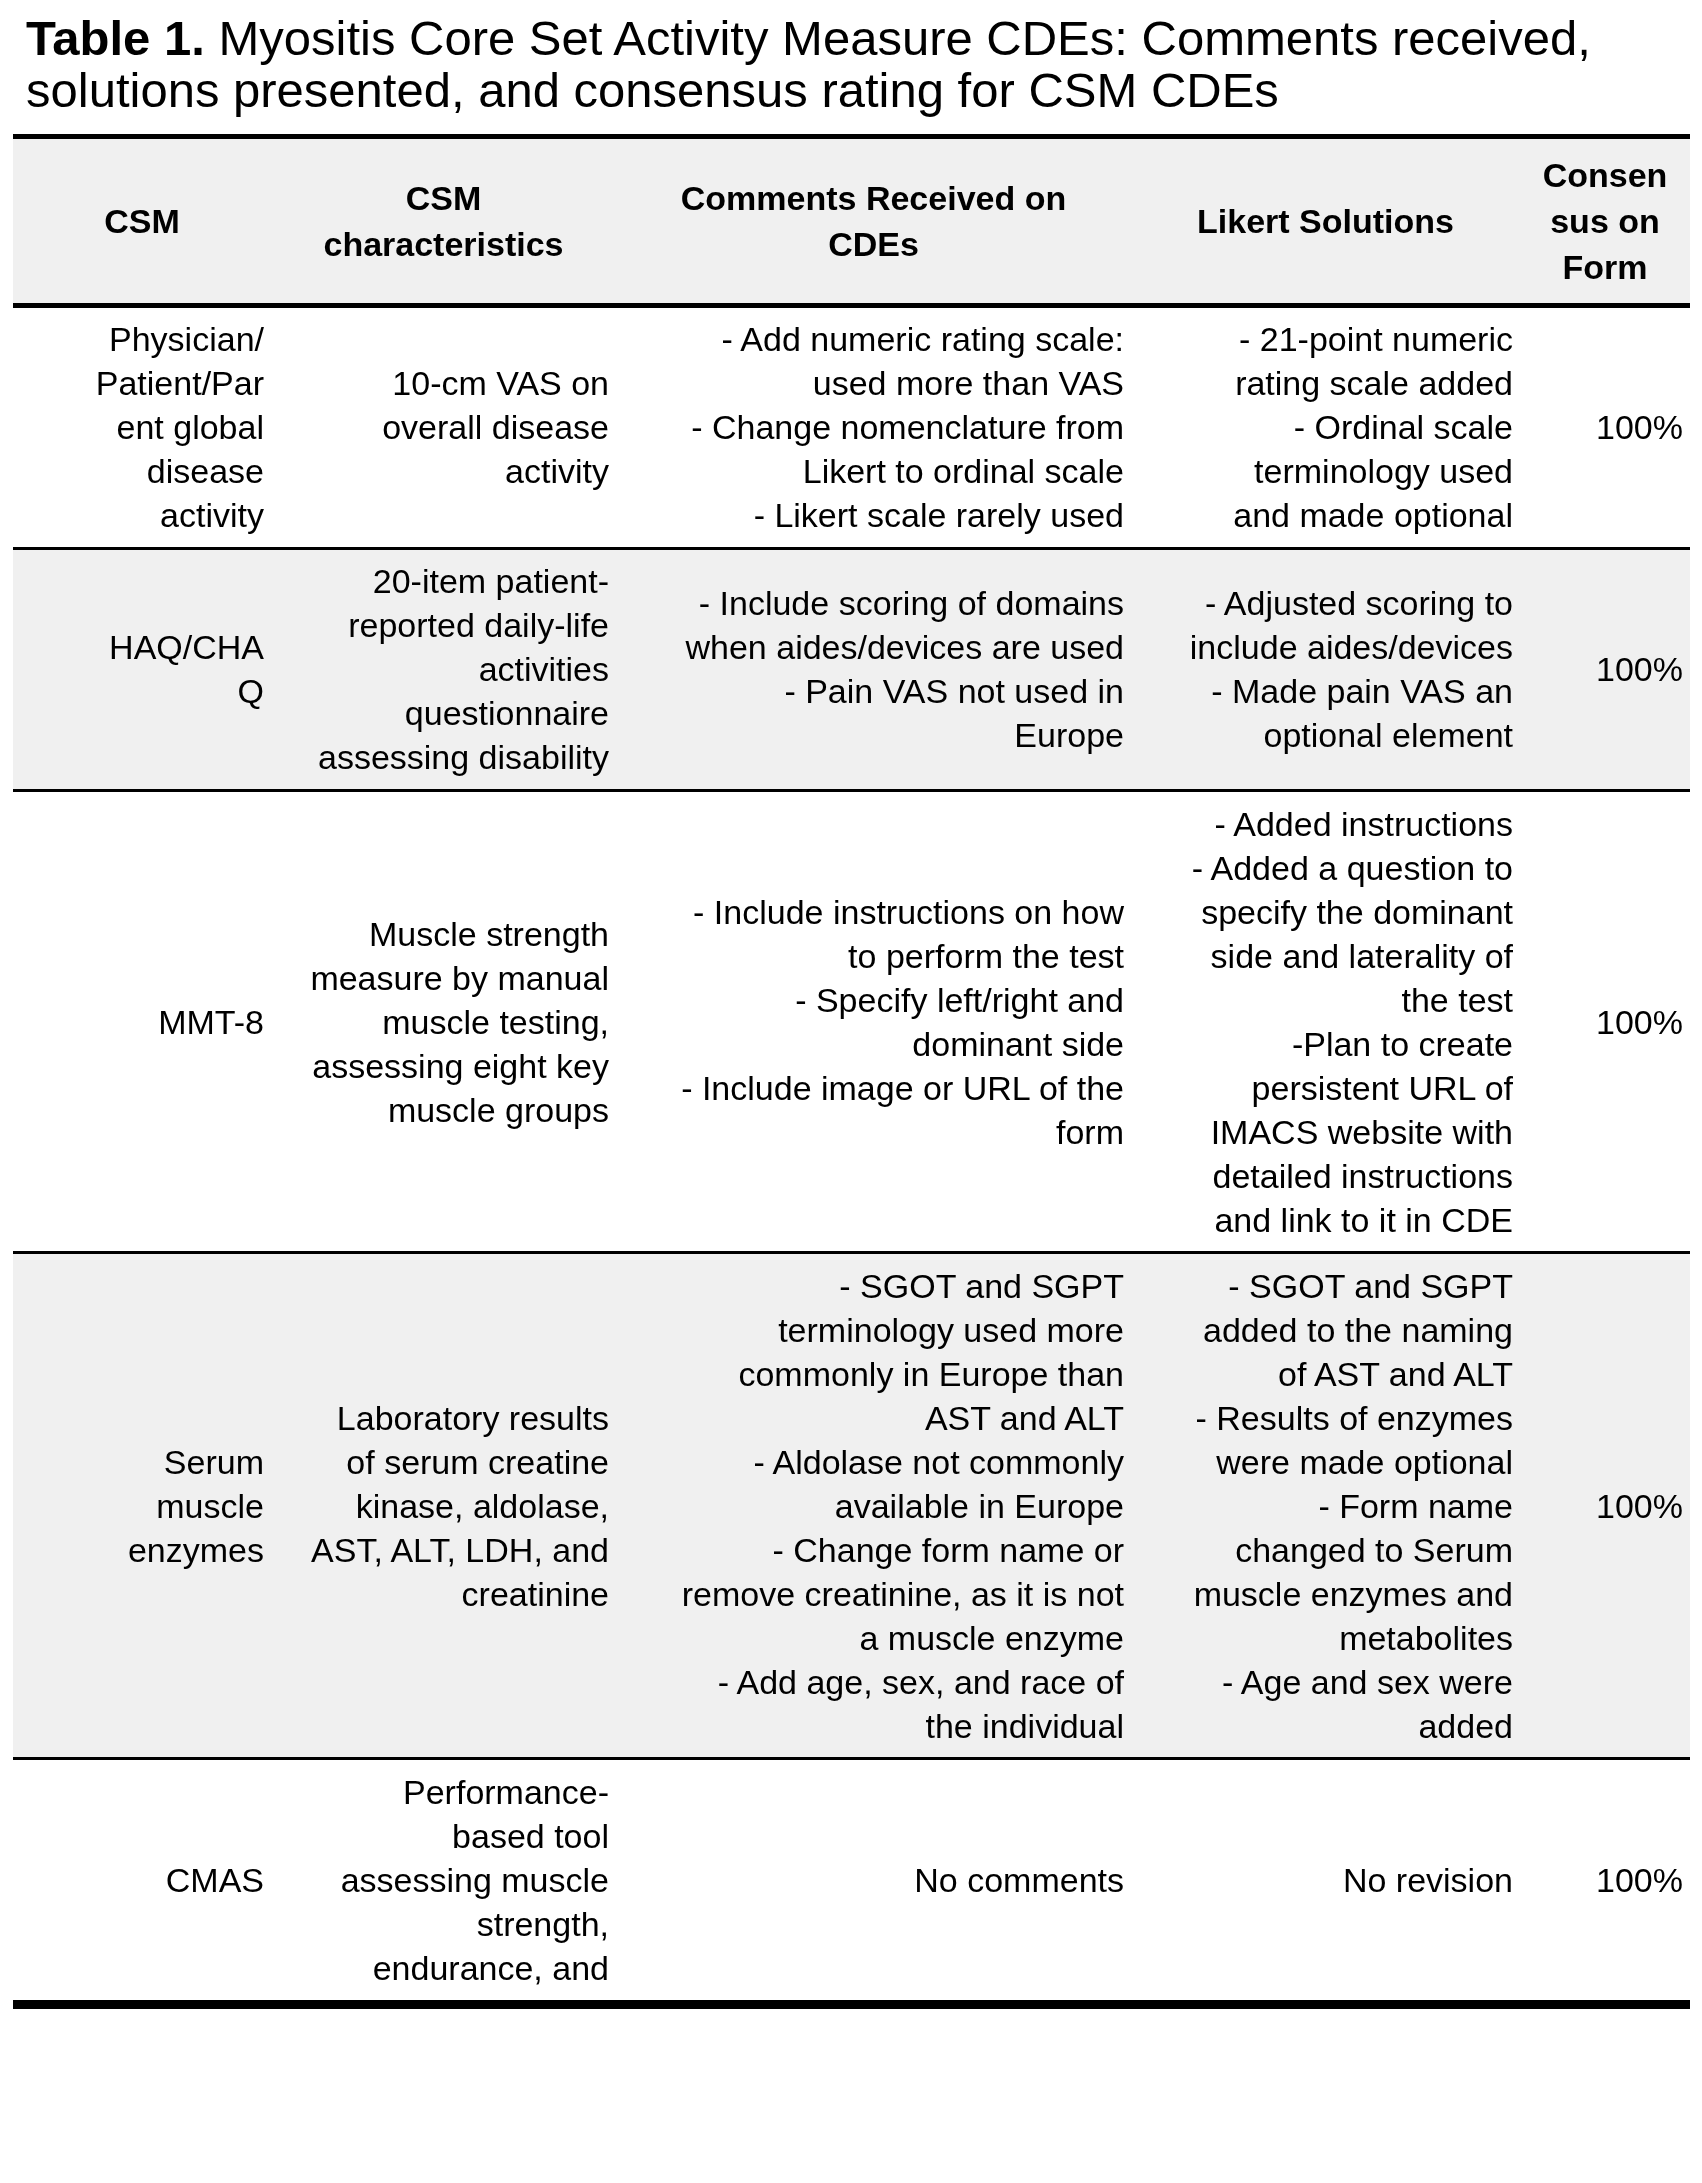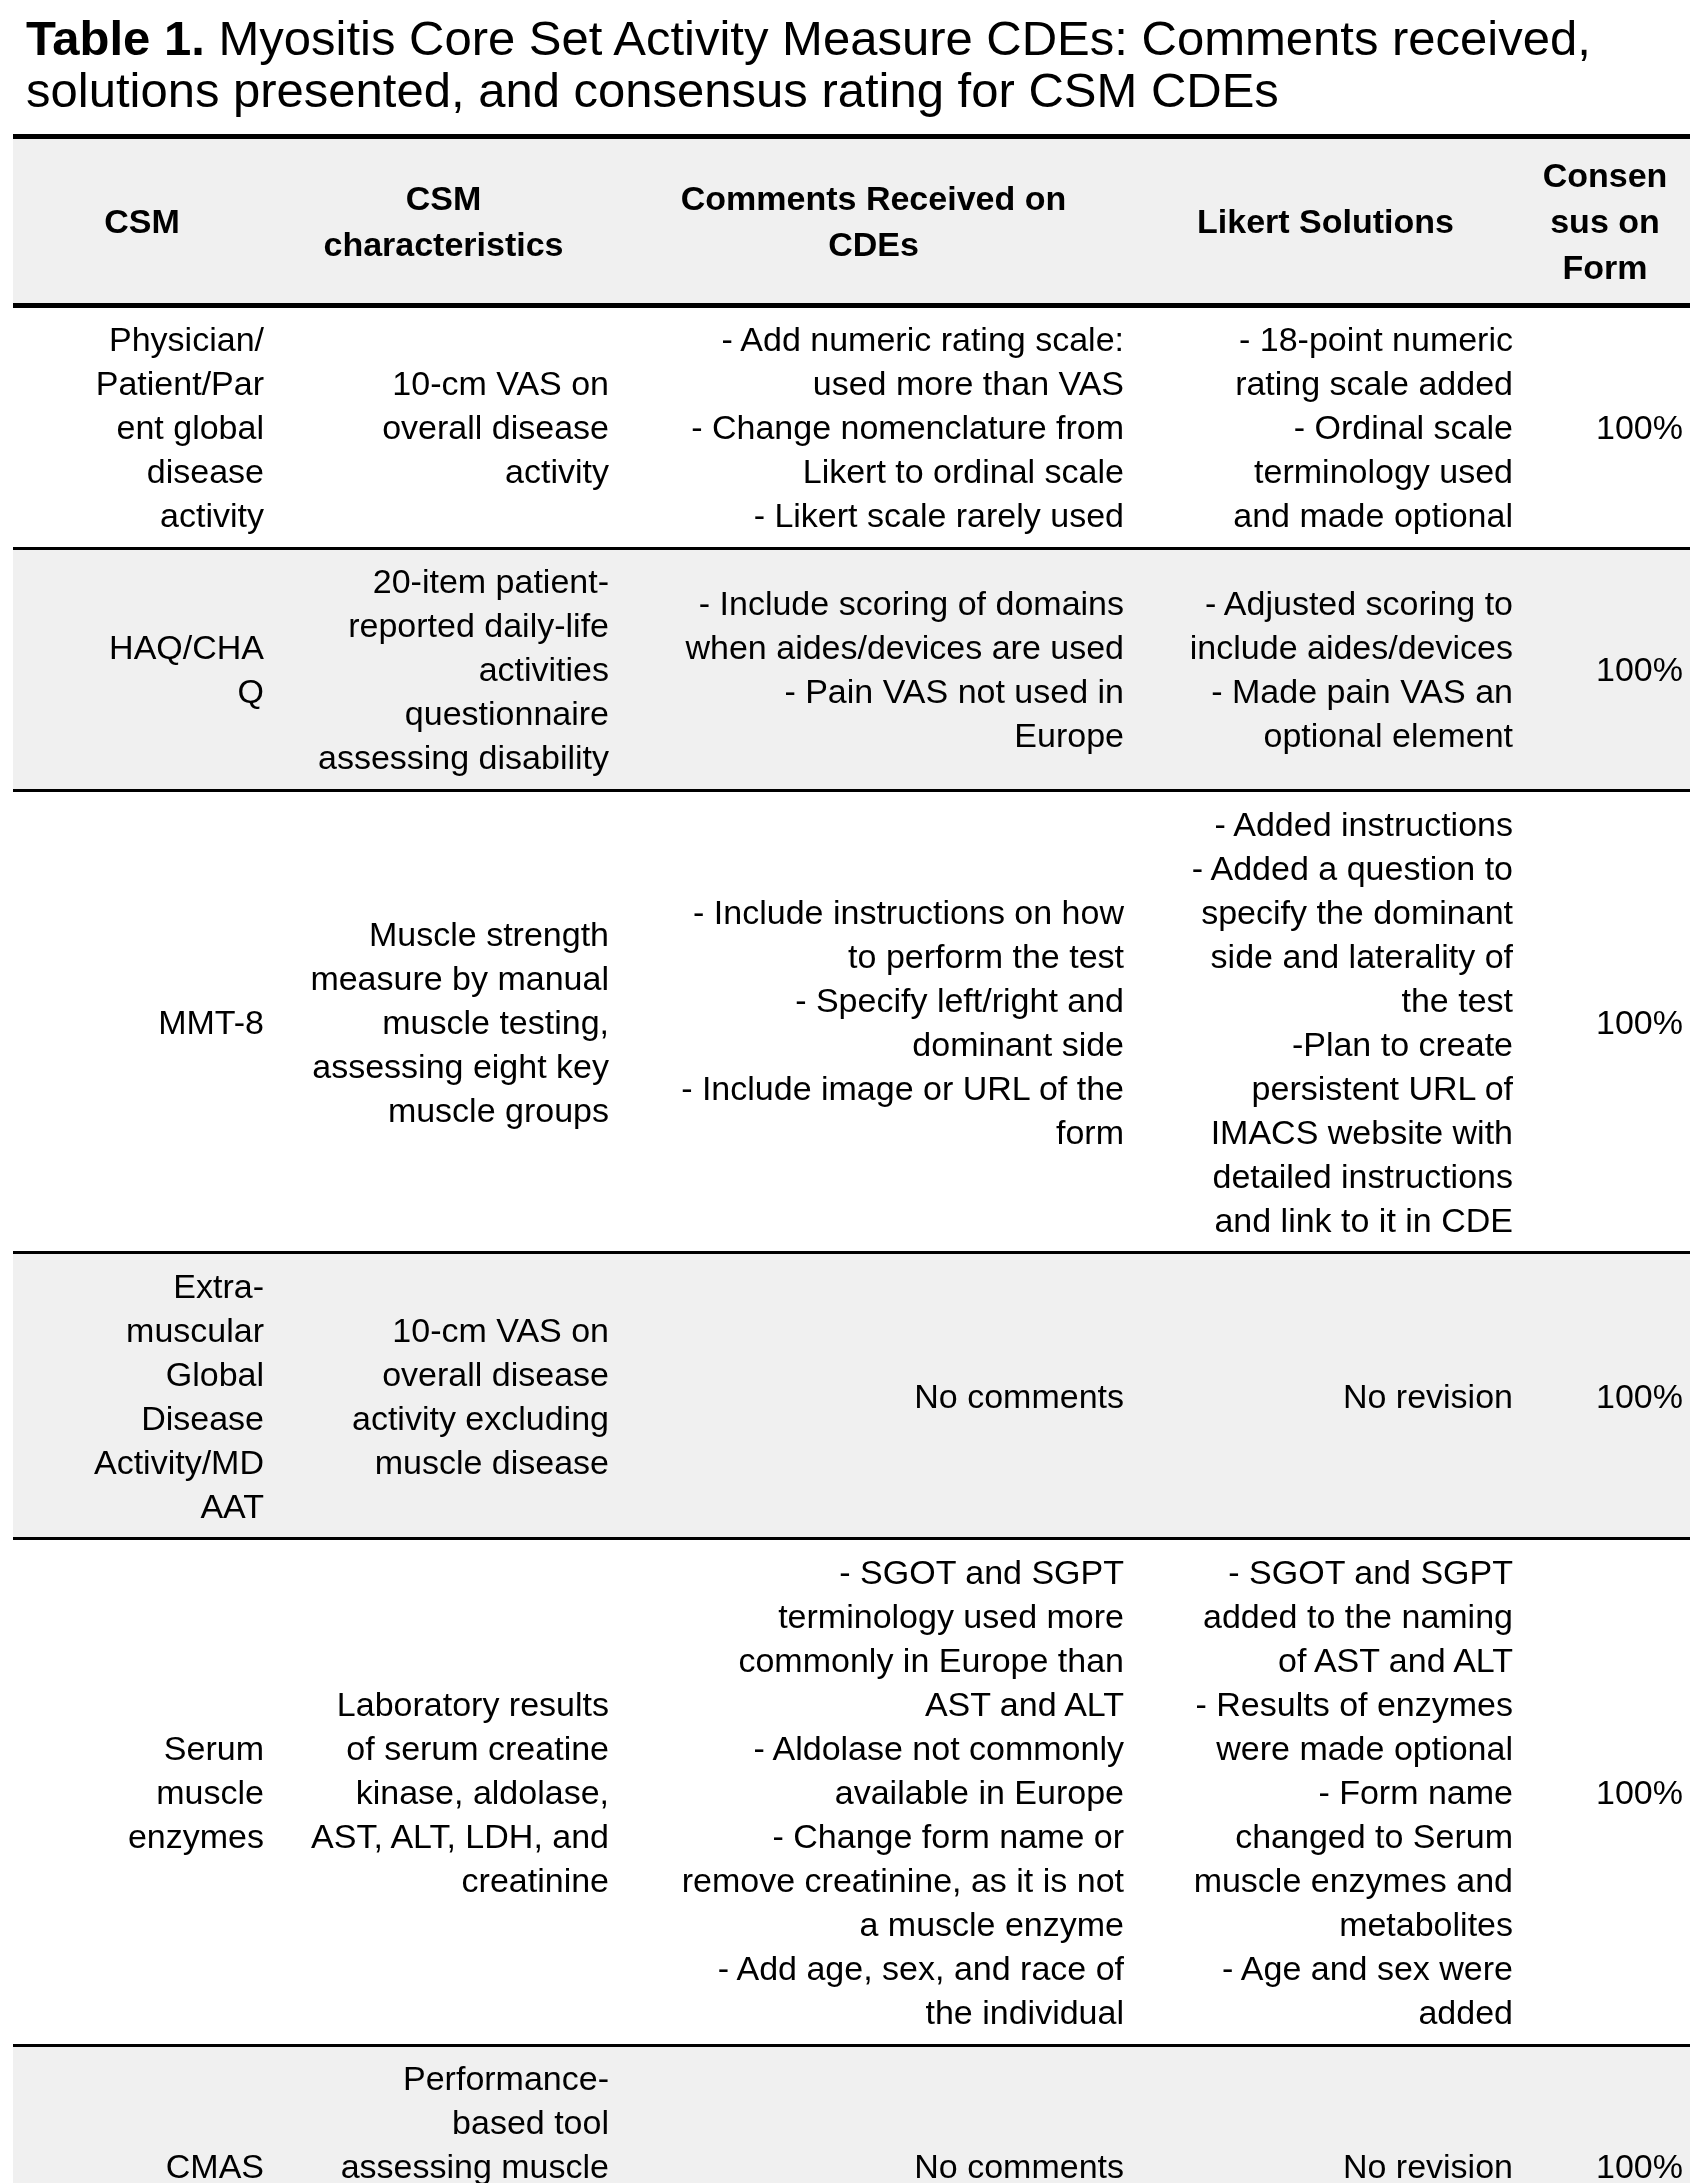--- a/index.html
+++ b/index.html
@@ -101,21 +101,21 @@
 disease
 activity</td>
         <td class="c-char">10-cm VAS on
 overall disease
 activity</td>
         <td class="c-comments">- Add numeric rating scale:
   used more than VAS
 - Change nomenclature from
 Likert to ordinal scale
 - Likert scale rarely used</td>
-        <td class="c-solutions">- 18-point numeric
+        <td class="c-solutions">- 21-point numeric
 rating scale added
 - Ordinal scale
   terminology used
   and made optional</td>
         <td class="c-consensus">100%</td>
       </tr>
       <tr>
         <td class="c-csm">HAQ/CHA
 Q</td>
         <td class="c-char">20-item patient-
@@ -149,35 +149,20 @@
         <td class="c-solutions">- Added instructions
 - Added a question to
  specify the dominant
  side and laterality of
  the test
 -Plan to create
  persistent URL of
  IMACS website with
  detailed instructions
  and link to it in CDE</td>
-        <td class="c-consensus">100%</td>
-      </tr>
-      <tr>
-        <td class="c-csm">Extra-
-muscular
-Global
-Disease
-Activity/MD
-AAT</td>
-        <td class="c-char">10-cm VAS on
-overall disease
-activity excluding
-muscle disease</td>
-        <td class="c-comments">No comments</td>
-        <td class="c-solutions">No revision</td>
         <td class="c-consensus">100%</td>
       </tr>
       <tr>
         <td class="c-csm">Serum
 muscle
 enzymes</td>
         <td class="c-char">Laboratory results
 of serum creatine
 kinase, aldolase,
 AST, ALT, LDH, and

